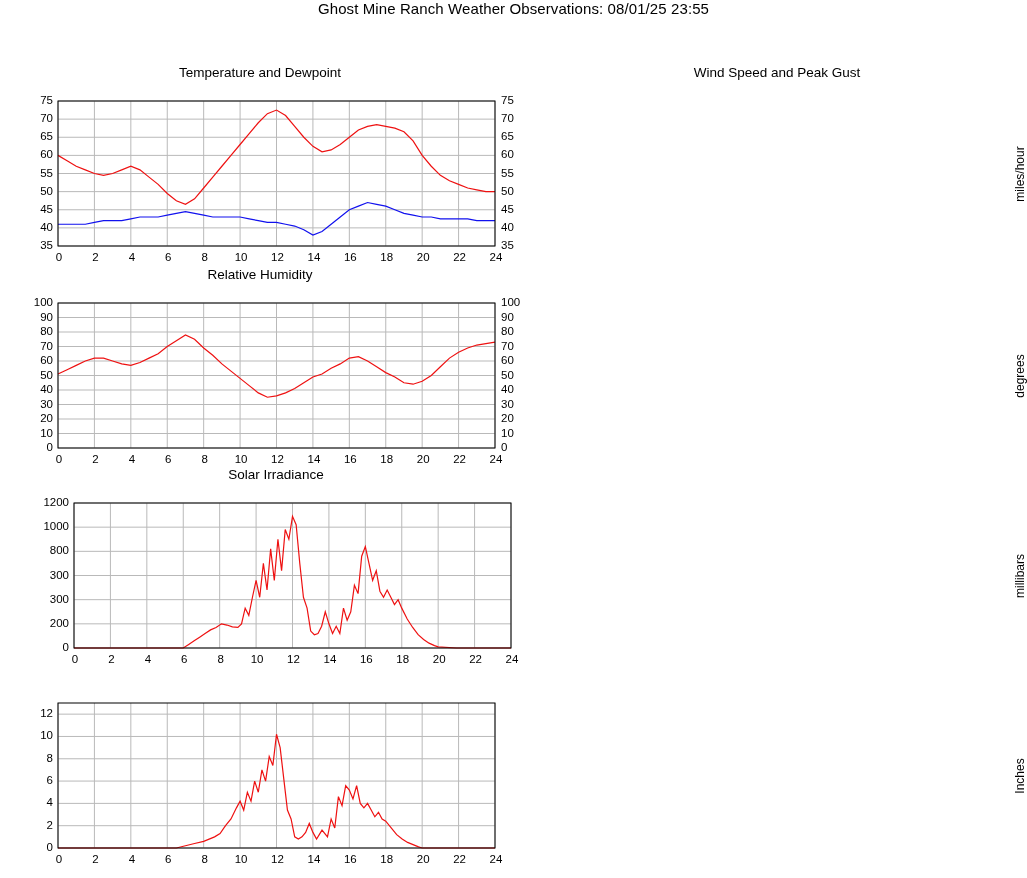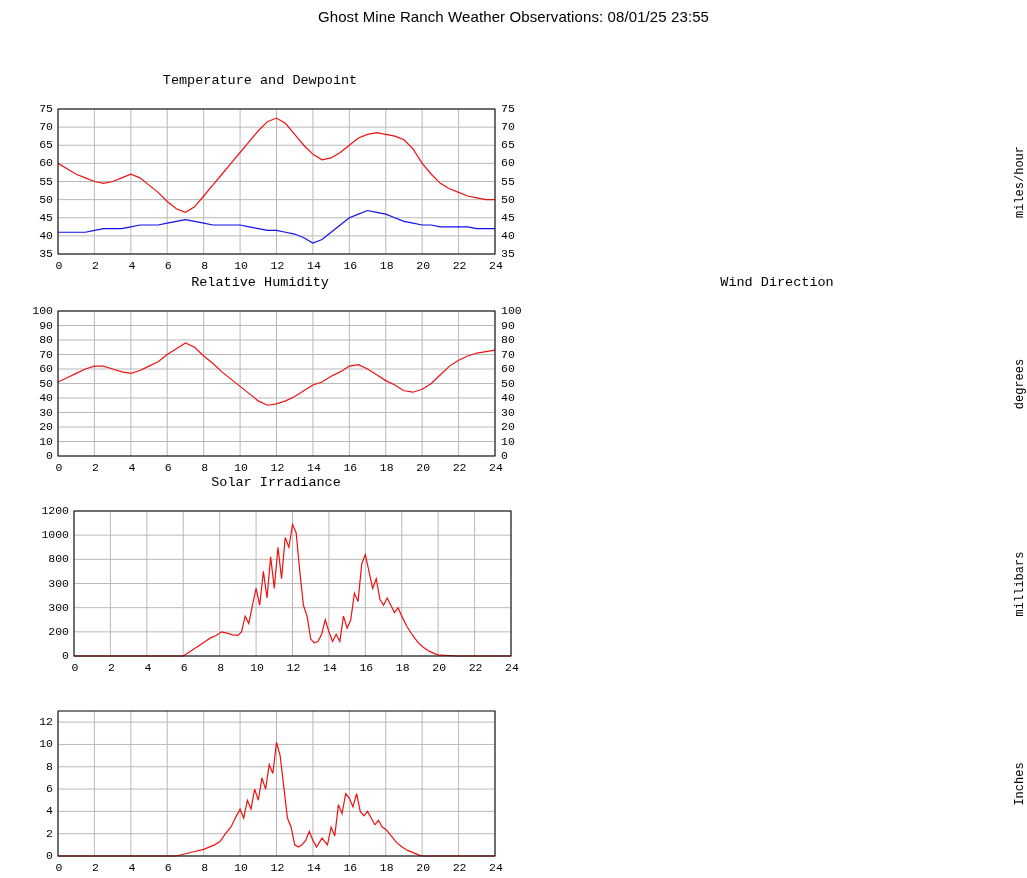--- a/index.html
+++ b/index.html
@@ -2,24 +2,24 @@
 <html><head>
 <meta charset="utf-8">
 <style>
   html,body{margin:0;padding:0;}
   body{
     width:1027px;height:878px;background:#ffffff;
     font-family:"Liberation Sans", sans-serif;
     color:#000;overflow:hidden;
   }
   #page-title{
-    text-align:center;font-size:15px;padding-top:8px;letter-spacing:0.1px;
+    text-align:center;font-size:15px;letter-spacing:0.1px;
   }
   #grid{
-    position:relative;width:1027px;height:840px;font-family:Liberation Mono, monospace;
+    position:relative;width:1027px;height:840px;
   }
   .panel{position:absolute;}
   svg{display:block;position:absolute;top:0;left:0;}
   .ylabel{
     position:absolute;font-size:12px;
     transform-origin:0 0;
     white-space:nowrap;
   }
   .tick-lab{
     position:absolute;font-size:11.5px;white-space:nowrap;
@@ -91,20 +91,21 @@
       <div class="tick-lab bottom" style="left: 226.083px; top: 234px; width: 30px;">10</div>
       <div class="tick-lab bottom" style="left: 262.5px; top: 234px; width: 30px;">12</div>
       <div class="tick-lab bottom" style="left: 298.917px; top: 234px; width: 30px;">14</div>
       <div class="tick-lab bottom" style="left: 335.333px; top: 234px; width: 30px;">16</div>
       <div class="tick-lab bottom" style="left: 371.75px; top: 234px; width: 30px;">18</div>
       <div class="tick-lab bottom" style="left: 408.167px; top: 234px; width: 30px;">20</div>
       <div class="tick-lab bottom" style="left: 444.583px; top: 234px; width: 30px;">22</div>
       <div class="tick-lab bottom" style="left: 481px; top: 234px; width: 30px;">24</div>
     </div>
     <div class="panel" style="left: 0px; top: 0px; width: 1027px; height: 840px;">
+      <div style="position: absolute; left: 527px; top: 48px; width: 500px; text-align: center; font-size: 13.5px;">Wind Speed and Peak Gust</div>
       <div class="ylabel" style="left: 1027px; top: 156.5px; transform: rotate(-90deg) translate(-50%, -100%);">miles/hour</div>
     </div>
     <div class="panel" style="left: 0px; top: 0px; width: 1027px; height: 840px;">
       <div style="position: absolute; left: 10px; top: 250px; width: 500px; text-align: center; font-size: 13.5px;">Relative Humidity</div>
       <svg width="439" height="147" style="position: absolute; left: 57px; top: 285px;">
         <line x1="1" x2="1" y1="1" y2="146" class="gridline"></line>
         <line x1="37.416666666666664" x2="37.416666666666664" y1="1" y2="146" class="gridline"></line>
         <line x1="73.83333333333333" x2="73.83333333333333" y1="1" y2="146" class="gridline"></line>
         <line x1="110.25" x2="110.25" y1="1" y2="146" class="gridline"></line>
         <line x1="146.66666666666666" x2="146.66666666666666" y1="1" y2="146" class="gridline"></line>
@@ -160,21 +161,20 @@
       <div class="tick-lab bottom" style="left: 226.083px; top: 436px; width: 30px;">10</div>
       <div class="tick-lab bottom" style="left: 262.5px; top: 436px; width: 30px;">12</div>
       <div class="tick-lab bottom" style="left: 298.917px; top: 436px; width: 30px;">14</div>
       <div class="tick-lab bottom" style="left: 335.333px; top: 436px; width: 30px;">16</div>
       <div class="tick-lab bottom" style="left: 371.75px; top: 436px; width: 30px;">18</div>
       <div class="tick-lab bottom" style="left: 408.167px; top: 436px; width: 30px;">20</div>
       <div class="tick-lab bottom" style="left: 444.583px; top: 436px; width: 30px;">22</div>
       <div class="tick-lab bottom" style="left: 481px; top: 436px; width: 30px;">24</div>
     </div>
     <div class="panel" style="left: 0px; top: 0px; width: 1027px; height: 840px;">
-      <div style="position: absolute; left: 527px; top: 250px; width: 500px; text-align: center; font-size: 13.5px;">Wind Direction</div>
       <div class="ylabel" style="left: 1027px; top: 358.5px; transform: rotate(-90deg) translate(-50%, -100%);">degrees</div>
     </div>
     <div class="panel" style="left: 0px; top: 0px; width: 1027px; height: 840px; margin-left: 16px;">
       <div style="position: absolute; left: 10px; top: 450px; width: 500px; text-align: center; font-size: 13.5px;">Solar Irradiance</div>
       <svg width="439" height="147" style="position: absolute; left: 57px; top: 485px;">
         <line x1="1" x2="1" y1="1" y2="146" class="gridline"></line>
         <line x1="37.416666666666664" x2="37.416666666666664" y1="1" y2="146" class="gridline"></line>
         <line x1="73.83333333333333" x2="73.83333333333333" y1="1" y2="146" class="gridline"></line>
         <line x1="110.25" x2="110.25" y1="1" y2="146" class="gridline"></line>
         <line x1="146.66666666666666" x2="146.66666666666666" y1="1" y2="146" class="gridline"></line>

